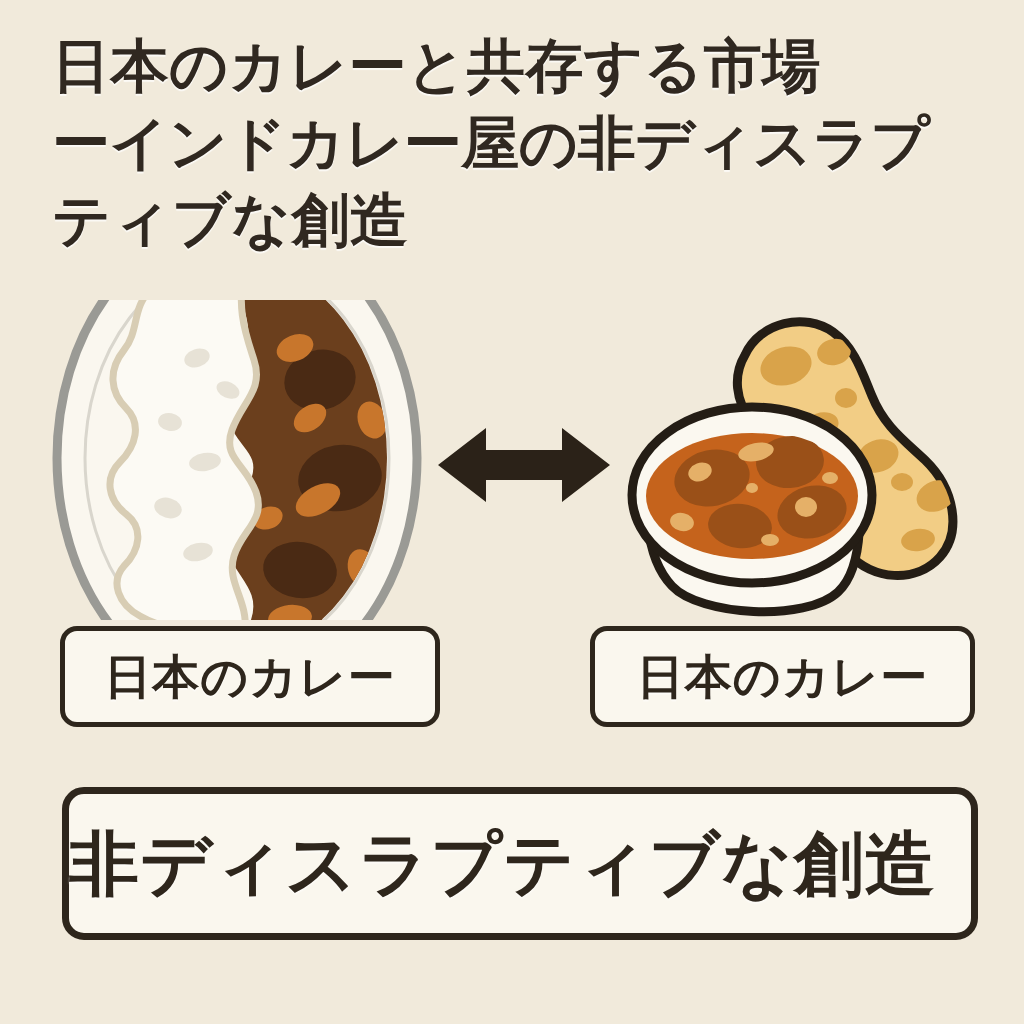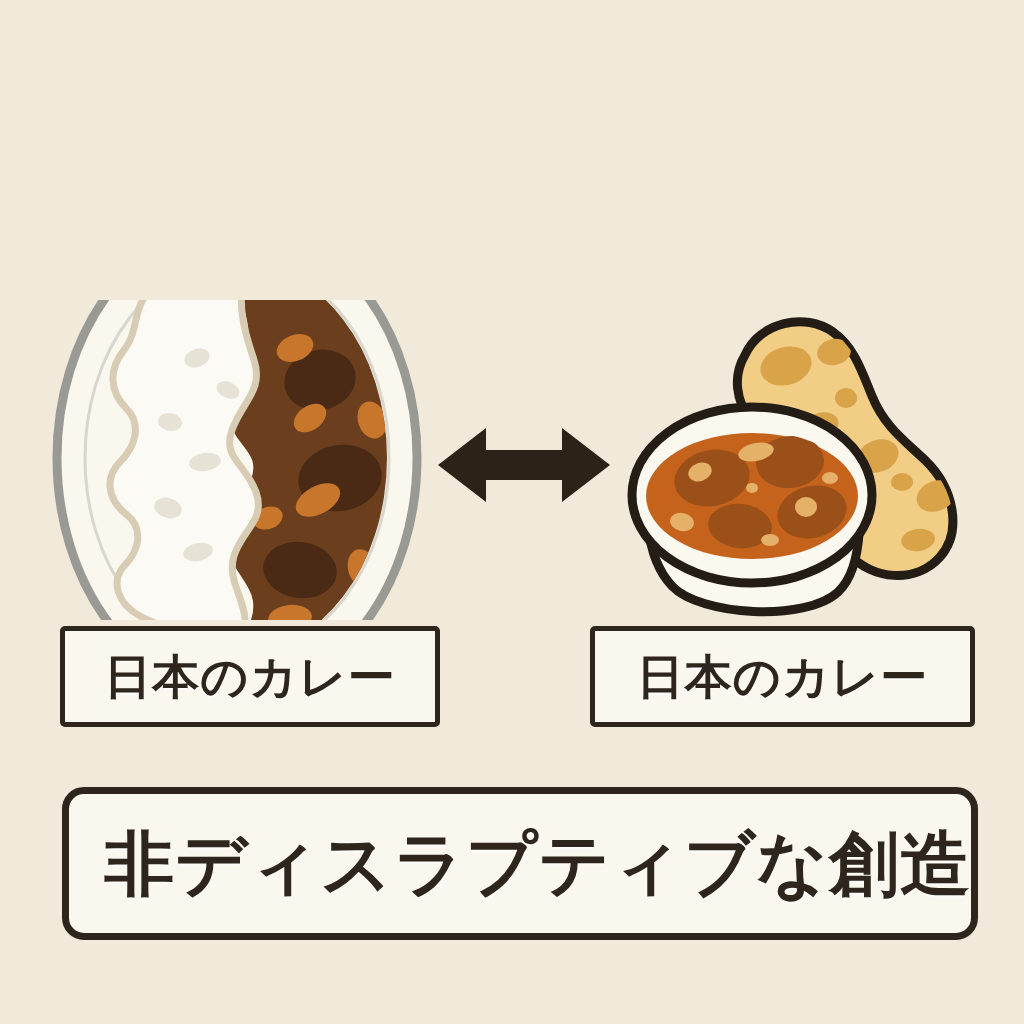--- a/index.html
+++ b/index.html
@@ -53,21 +53,21 @@
     height: 320px;
   }
   .illus svg { display: block; }
 
   
   .label-box {
     position: absolute;
     box-sizing: border-box;
     background: #faf7ee;
     border: 5px solid #2e261c;
-    border-radius: 5px;
+    border-radius: 17px;
     display: flex;
     align-items: center;
     justify-content: center;
   }
   .label-box .txt {
     color: #2e261c;
     font-family: "DejaVu Sans", sans-serif;
     font-weight: bold;
     font-size: 47px;
     line-height: 1;
@@ -83,38 +83,43 @@
     box-sizing: border-box;
     left: 62px;
     top: 787px;
     width: 916px;
     height: 153px;
     background: #faf7ee;
     border: 7px solid #2e261c;
     border-radius: 22px;
     display: flex;
     align-items: center;
-    justify-content: flex-end;
+    justify-content: flex-start;
   }
   .banner .txt {
     color: #2e261c;
     font-family: "DejaVu Sans", sans-serif;
     font-weight: bold;
     font-size: 70px;
     line-height: 1;
     letter-spacing: 1px;
     white-space: nowrap;
     text-shadow: 0 2px 2px rgba(255,255,255,0.6);
   }
 </style>
 </head>
 <body>
 
 <div id="canvas">
 
+  <div class="title-block">
+    <div class="title-line l1">日本のカレーと共存する市場</div>
+    <div class="title-line l2">ーインドカレー屋の非ディスラプ</div>
+    <div class="title-line l3">ティブな創造</div>
+  </div>
 
   <div class="illus">
     <svg width="1024" height="320" viewBox="0 0 1024 320" xmlns="http://www.w3.org/2000/svg">
       <defs>
         <clipPath id="clip-roux">
           <ellipse cx="237" cy="158" rx="150" ry="196"></ellipse>
         </clipPath>
         <clipPath id="clip-curry">
           <ellipse cx="752" cy="195" rx="108" ry="64"></ellipse>
         </clipPath>

